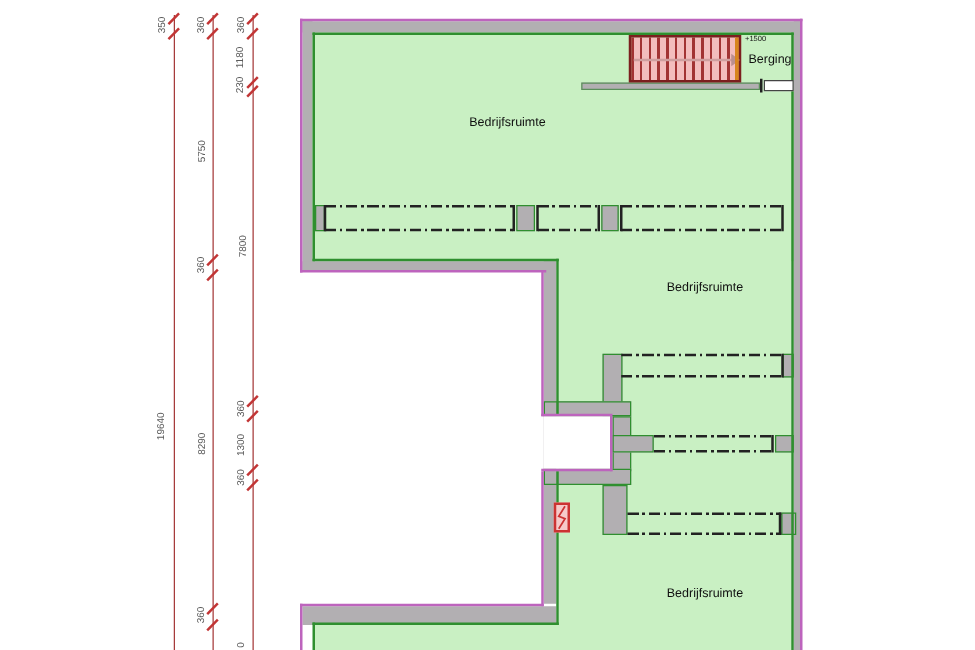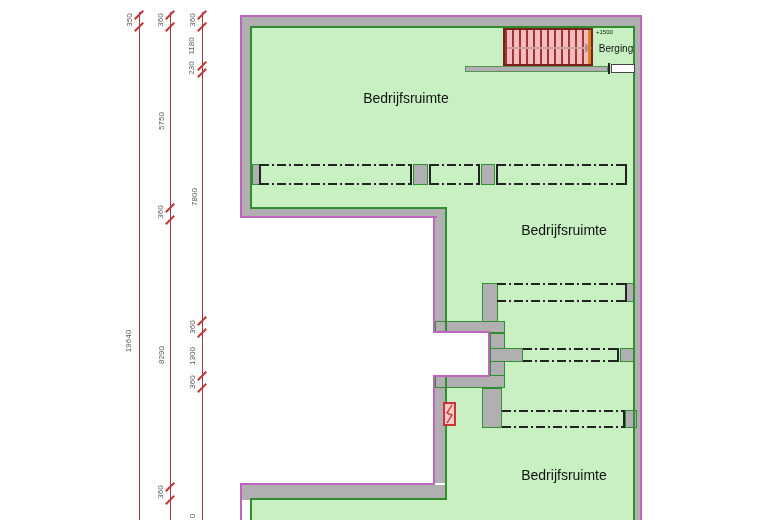--- a/index.html
+++ b/index.html
@@ -11,21 +11,21 @@
   .purple{position:absolute;background:#bd64bd;}
   .gline{position:absolute;background:#2f8f2f;}
   .dash{position:absolute;height:2px;
         background:repeating-linear-gradient(90deg,#222 0 9px,transparent 9px 12px,#222 12px 14px,transparent 14px 17px);}
   .bracket{position:absolute;width:2px;background:#222;}
   .white{position:absolute;background:#ffffff;}
   .dimline{position:absolute;width:1px;background:#a63b3b;}
   .tick{position:absolute;width:12px;height:2px;background:#c23535;transform:rotate(-45deg);}
   .dimlabel{position:absolute;color:#5a5a5a;font-size:8px;line-height:8px;white-space:nowrap;
             writing-mode:vertical-rl;transform:translate(-50%,-50%) rotate(180deg);}
-  .roomlabel{position:absolute;color:#111;font-size:14px;transform:translate(-50%,-50%);white-space:nowrap;padding-left:42px;}
+  .roomlabel{position:absolute;color:#111;font-size:10px;transform:translate(-50%,-50%);white-space:nowrap;padding-left:42px;}
   .stairs{position:absolute;left:503px;top:28px;width:90px;height:38px;box-sizing:border-box;
           background:repeating-linear-gradient(90deg,#a23333 0 2px,#f3bdbd 2px 7px);
           border:2px solid #7c1f1f;}
   .stairline{position:absolute;left:2px;top:17px;width:80px;height:2px;background:#cf9f9f;}
   .stairarrow{position:absolute;left:80px;top:13px;width:0;height:0;border-left:7px solid #bb8f8f;
               border-top:5px solid transparent;border-bottom:5px solid transparent;}
   .orangeline{position:absolute;right:0;top:0;width:3px;height:100%;background:#d8851f;}
   .dooropen{position:absolute;left:611px;top:64px;width:24px;height:9px;background:#fff;
             border:1px solid #444;box-sizing:border-box;}
   .doortick{position:absolute;left:608px;top:63px;width:2px;height:11px;background:#222;}

